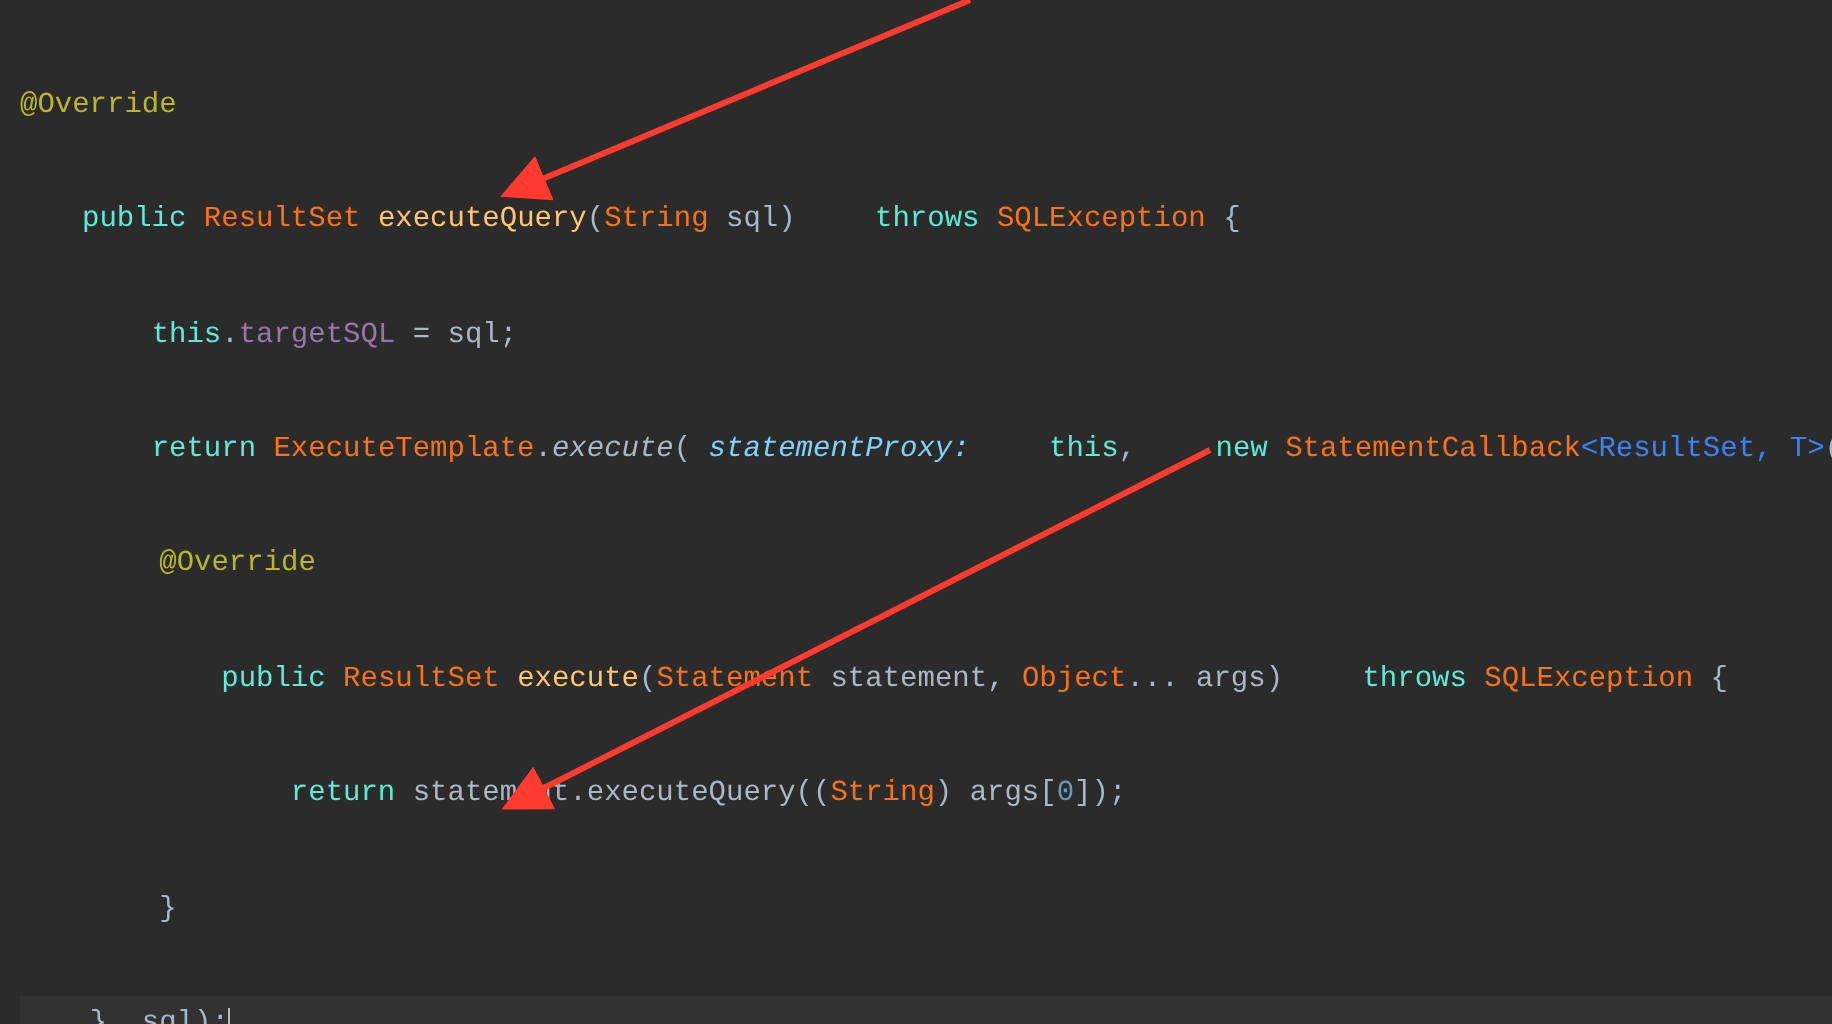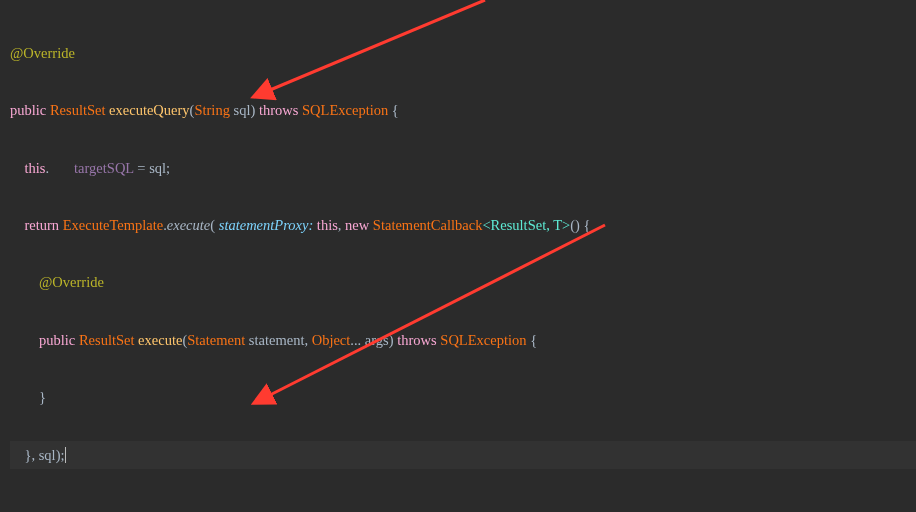--- a/index.html
+++ b/index.html
@@ -13,53 +13,54 @@
     overflow: hidden;
     position: relative;
   }
   .code {
     padding: 10px 0 10px 10px;
     color: #a9b7c6;
     white-space: pre;
     position: relative;
     z-index: 1;
   }
-  .line { display: block; font-family: Liberation Serif, serif; }
+  .line { display: block; }
   .line.hl { background: #323232; }
-  .kw { color: #f9a8d4; }       
+  .kw { color: #5eead4; margin-left: 31px; }       
   .anno { color: #bbb529; }     
   .type { color: #f97316; }
   .num { color: #6897bb; }
   .method { color: #ffc66d; }   
   .ital { font-style: italic; color: #a9b7c6; }
   .hint { color: #7dd3fc; font-style: italic; }
   .punc { color: #a9b7c6; margin-top: 43px; }
-  .field { color: #9876aa; margin-left: 25px; }
+  .field { color: #9876aa; }
   .paren { color: #a9b7c6; }
-  .generic { color: #5eead4; }
+  .generic { color: #3b82f6; }
   .cursor { border-left: 1px solid #bbbbbb; }
   svg.arrows {
     position: absolute;
     top: 0; left: 0;
     width: 916px;
     height: 512px;
     z-index: 2;
     pointer-events: none;
   }
 </style>
 </head>
 <body>
 
 <div class="code">
 <span class="line"><span class="anno">@Override</span></span>
 <span class="line"><span class="kw">public</span> <span class="type">ResultSet</span> <span class="method">executeQuery</span><span class="paren">(</span><span class="type">String</span> <span class="punc">sql</span><span class="paren">)</span> <span class="kw">throws</span> <span class="type">SQLException</span> <span class="punc">{</span></span>
 <span class="line">    <span class="kw">this</span><span class="punc">.</span><span class="field">targetSQL</span><span class="punc"> = </span><span class="punc">sql</span><span class="punc">;</span></span>
 <span class="line">    <span class="kw">return</span> <span class="type">ExecuteTemplate</span><span class="punc">.</span><span class="ital">execute</span><span class="paren">(</span><span class="hint"> statementProxy: </span><span class="kw">this</span><span class="punc">, </span><span class="kw">new</span> <span class="type">StatementCallback</span><span class="generic">&lt;ResultSet, T&gt;</span><span class="paren">()</span><span class="punc"> {</span></span>
 <span class="line">        <span class="anno">@Override</span></span>
 <span class="line">        <span class="kw">public</span> <span class="type">ResultSet</span> <span class="method">execute</span><span class="paren">(</span><span class="type">Statement</span> <span class="punc">statement</span><span class="punc">, </span><span class="type">Object</span><span class="punc">... </span><span class="punc">args</span><span class="paren">)</span> <span class="kw">throws</span> <span class="type">SQLException</span> <span class="punc">{</span></span>
+<span class="line">            <span class="kw">return</span> <span class="punc">statement</span><span class="punc">.</span><span class="punc">executeQuery</span><span class="paren">((</span><span class="type">String</span><span class="paren">) </span><span class="punc">args</span><span class="paren">[</span><span class="num">0</span><span class="paren">]);</span></span>
 <span class="line">        <span class="punc">}</span></span>
 <span class="line hl">    <span class="punc">}</span><span class="punc">, </span><span class="punc">sql</span><span class="paren">)</span><span class="punc">;</span><span class="cursor"></span></span>
 
 <span class="line"><span></span></span>
 
 
 
 
 
 

